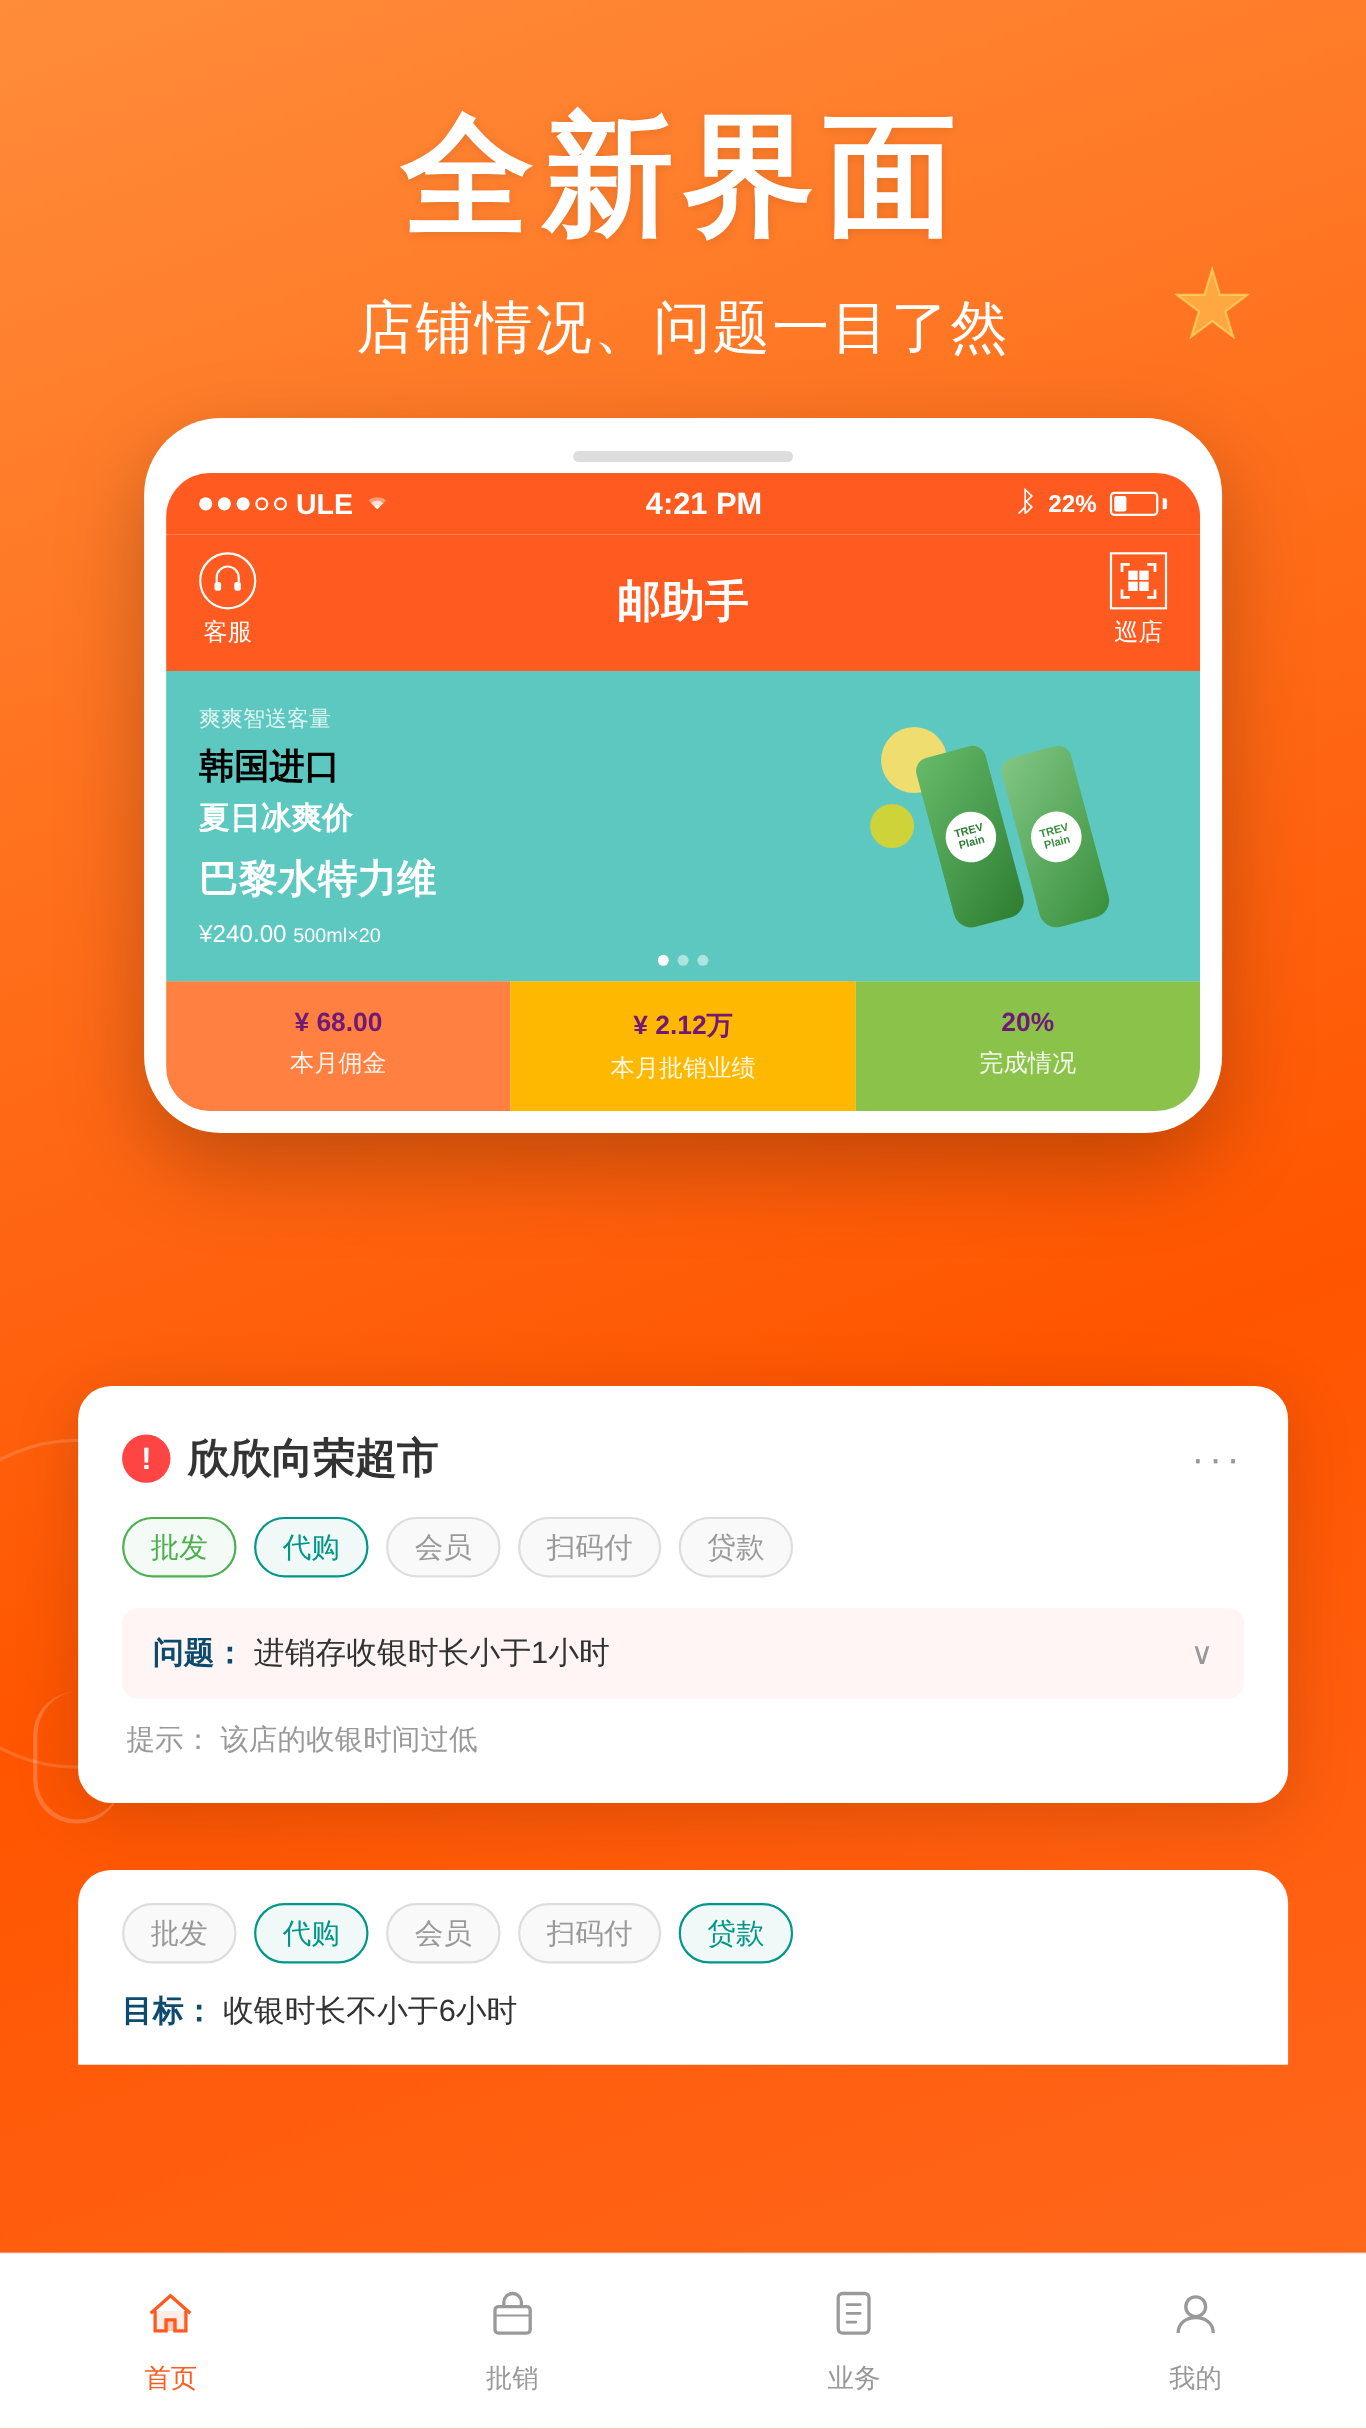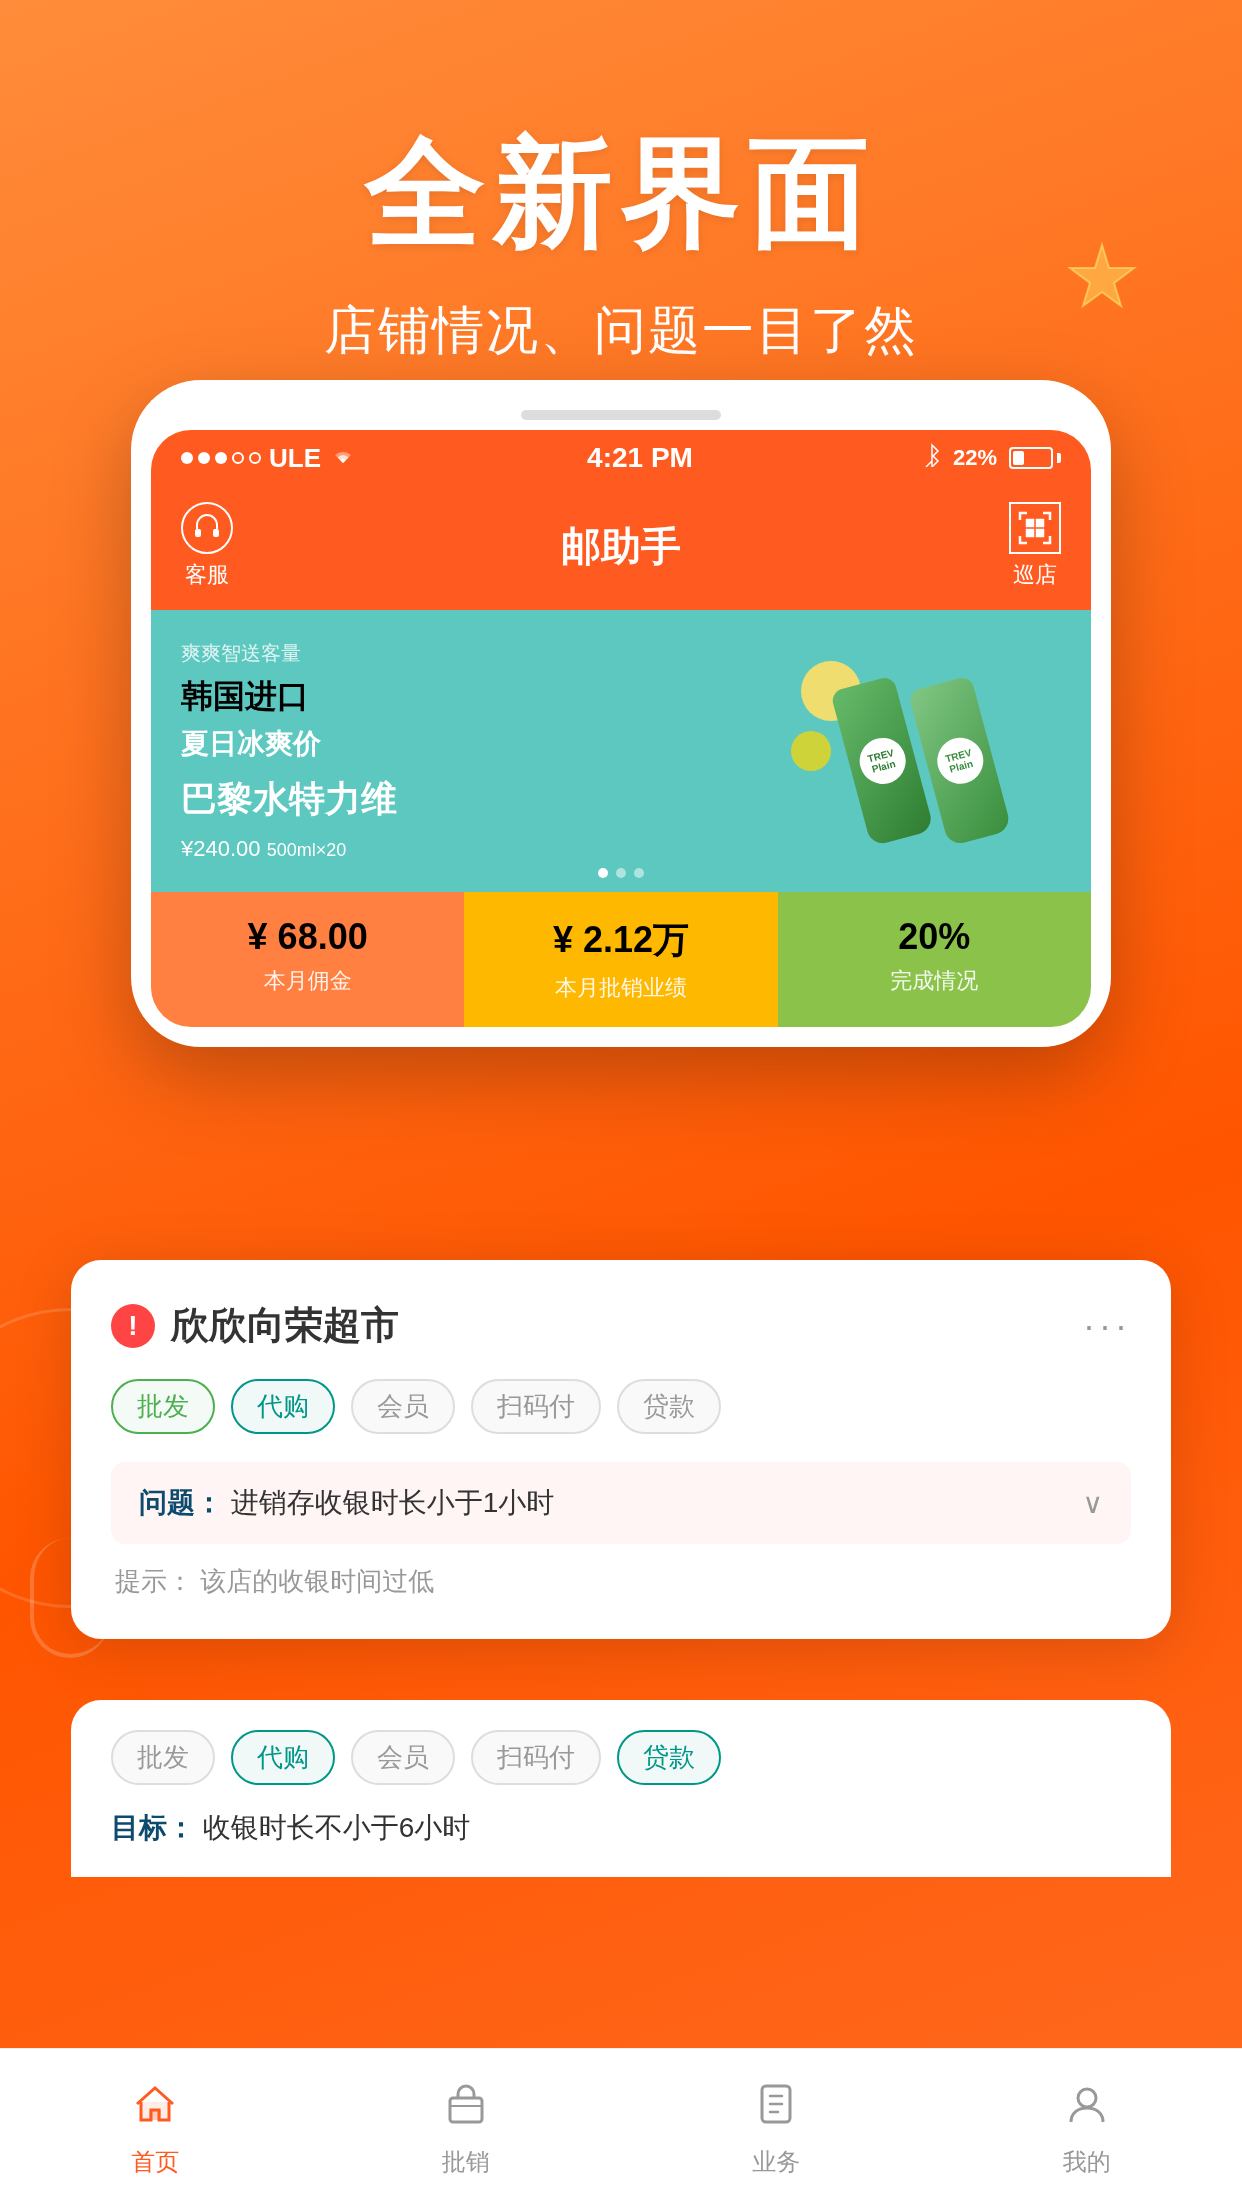--- a/index.html
+++ b/index.html
@@ -44,21 +44,20 @@
     }
 
     
     .header-section {
       position: absolute;
       top: 0;
       left: 0;
       right: 0;
       text-align: center;
       padding-top: 80px;
-      margin-top: 33px;
     }
 
     .main-title {
       font-size: 120px;
       font-weight: 800;
       color: white;
       letter-spacing: 8px;
       text-shadow: 0 2px 10px rgba(0,0,0,0.1);
     }
 
@@ -301,23 +300,23 @@
       flex-direction: column;
       align-items: center;
       gap: 8px;
     }
 
     .stat-card:nth-child(1) { background: #FF8040; }
     .stat-card:nth-child(2) { background: #FFB800; }
     .stat-card:nth-child(3) { background: #8BC34A; }
 
     .stat-value {
-      font-size: 36px;
+      font-size: 24px;
       font-weight: 700;
-      color: #000000;
+      color: #701a75;
     }
 
     .stat-label {
       font-size: 22px;
       color: rgba(255,255,255,0.9);
     }
 
     
     .store-card {
       position: absolute;

